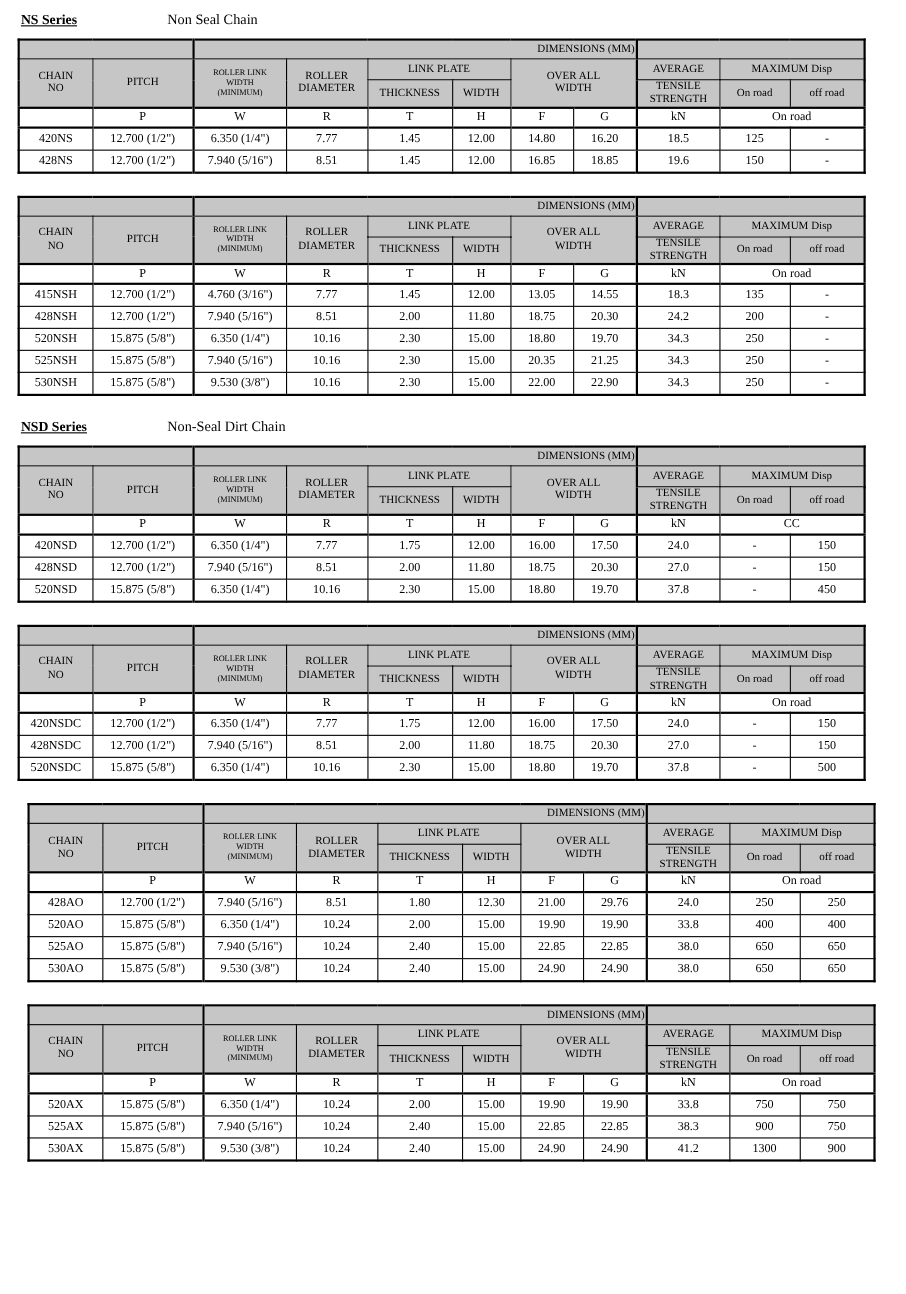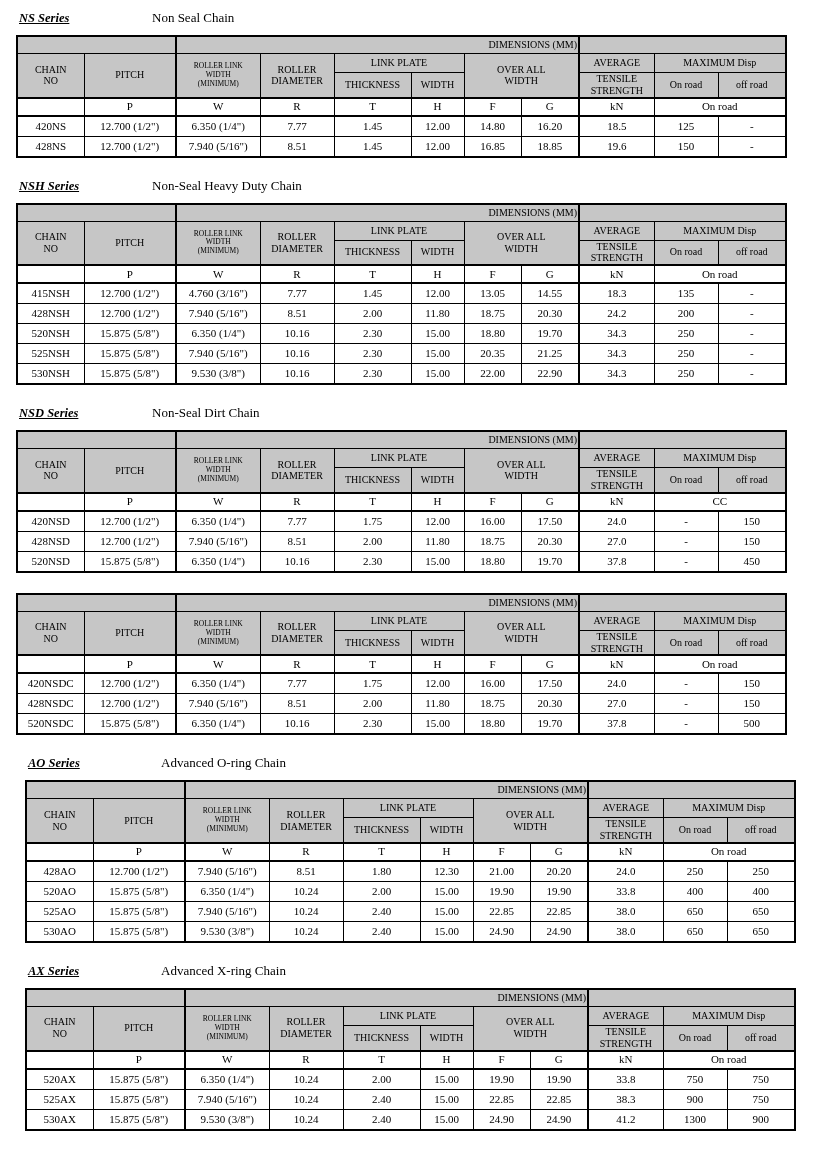--- a/index.html
+++ b/index.html
@@ -26,21 +26,21 @@
     font-size: 13px;
     line-height: 16px;
     white-space: nowrap;
   }
   .series-name {
     display: inline-block;
     min-width: 133px;
     font-weight: bold;
     font-size: 12.5px;
   }
-  .series-name .u { text-decoration: underline; font-style: italic; }
+  .series-name .u { text-decoration: underline; }
   .series-desc { font-size: 13px; }
 
   table.spec-table {
     border-collapse: collapse;
     table-layout: fixed;
     width: 769px;
     border: 2px solid #000;
   }
   .spec-table td {
     border: 1px solid #000;
@@ -167,23 +167,20 @@
               <td>18.85</td>
               <td class="bL2">19.6</td>
               <td>150</td>
               <td>-</td>
             </tr>
           </tbody>
     </table>
   </section>
 
   <section class="section">
-    <div class="section-title">
-      <span class="series-name"><span class="u">NSH Series</span></span><span class="series-desc">Non-Seal Heavy Duty Chain</span>
-    </div>
     <table class="spec-table">
       <colgroup>
         <col style="width:67px">
             <col style="width:92px">
             <col style="width:84px">
             <col style="width:74px">
         <col style="width:77px">
             <col style="width:53px">
             <col style="width:57px">
             <col style="width:58px">
@@ -502,23 +499,20 @@
               <td>19.70</td>
               <td class="bL2">37.8</td>
               <td>-</td>
               <td>500</td>
             </tr>
           </tbody>
     </table>
   </section>
 
   <section class="section">
-    <div class="section-title">
-      <span class="series-name"><span class="u">AO Series</span></span><span class="series-desc">Advanced O-ring Chain</span>
-    </div>
     <table class="spec-table">
       <colgroup>
         <col style="width:67px">
             <col style="width:92px">
             <col style="width:84px">
             <col style="width:74px">
         <col style="width:77px">
             <col style="width:53px">
             <col style="width:57px">
             <col style="width:58px">
@@ -570,21 +564,21 @@
           <td colspan="2">On road</td>
         </tr>
       <tr class="data">
               <td>428AO</td>
               <td>12.700  (1/2")</td>
               <td class="bL2">7.940  (5/16")</td>
               <td>8.51</td>
               <td>1.80</td>
               <td>12.30</td>
               <td>21.00</td>
-              <td>20.20</td>
+              <td>29.76</td>
               <td class="bL2">24.0</td>
               <td>250</td>
               <td>250</td>
             </tr>
             <tr class="data">
               <td>520AO</td>
               <td>15.875  (5/8")</td>
               <td class="bL2">6.350  (1/4")</td>
               <td>10.24</td>
               <td>2.00</td>
@@ -619,23 +613,20 @@
               <td>24.90</td>
               <td class="bL2">38.0</td>
               <td>650</td>
               <td>650</td>
             </tr>
           </tbody>
     </table>
   </section>
 
   <section class="section">
-    <div class="section-title">
-      <span class="series-name"><span class="u">AX Series</span></span><span class="series-desc">Advanced X-ring Chain</span>
-    </div>
     <table class="spec-table">
       <colgroup>
         <col style="width:67px">
             <col style="width:92px">
             <col style="width:84px">
             <col style="width:74px">
         <col style="width:77px">
             <col style="width:53px">
             <col style="width:57px">
             <col style="width:58px">

